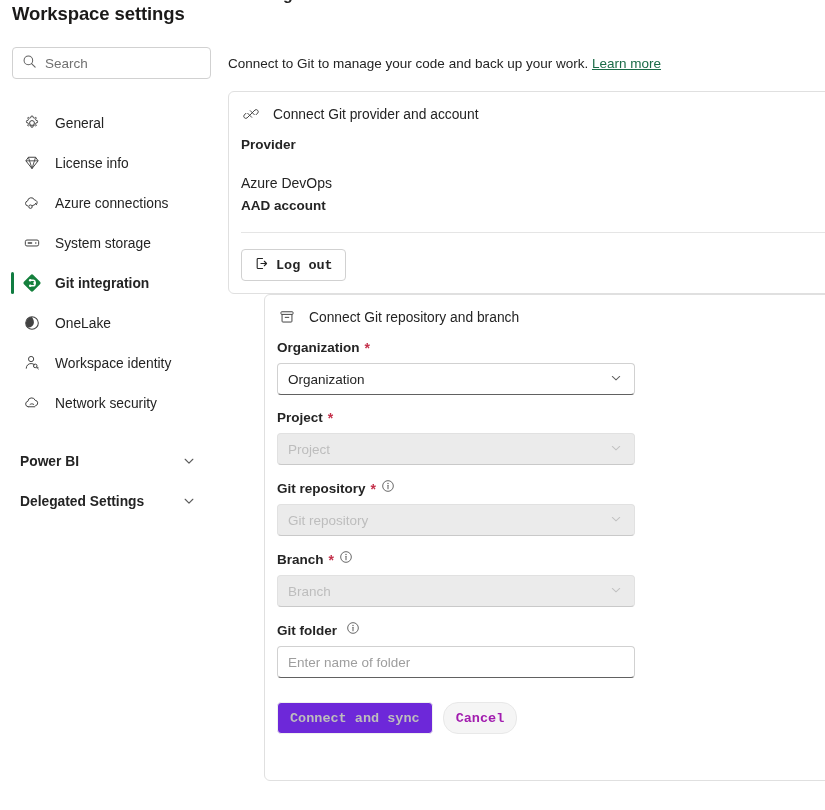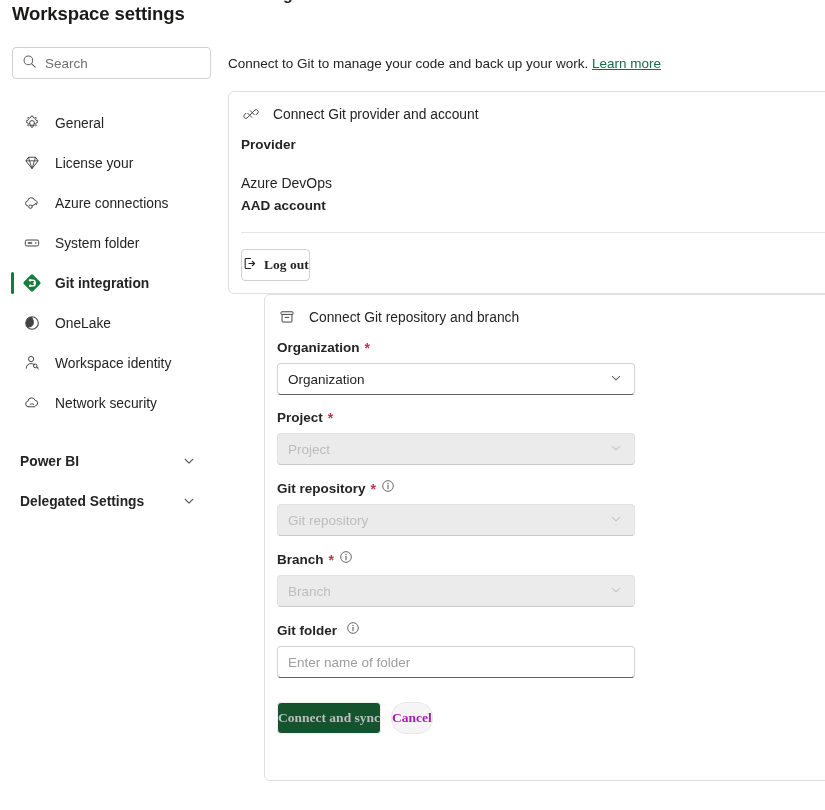--- a/index.html
+++ b/index.html
@@ -189,32 +189,32 @@
     background: #e5e5e5;
     margin: 17px 0 0 0;
   }
 
   .btn {
     display: inline-flex;
     align-items: center;
     justify-content: center;
     gap: 7px;
     height: 32px;
-    padding: 0 0;
+    padding: 0 12px;
     border: 1px solid #d1d1d1;
     border-radius: 4px;
     background: #ffffff;
-    font-family: Liberation Serif, serif;
+    font-family: Liberation Mono, monospace;
     font-size: 13.5px;
     font-weight: bold;
     color: #242424;
     cursor: pointer;
   }
   .btn.disabled {
-    background: #14532d;
+    background: #6d28d9;
     border-color: #f0f0f0;
     color: #bdbdbd;
     cursor: default;
     font-weight: bold;
   }
   .btn.secondary-disabled {
     background: #f5f5f5;
     border-color: #e8e8e8;
     color: #a21caf;
     cursor: default;
@@ -295,21 +295,21 @@
         <span>General</span>
       </div>
 
       <div class="nav-item">
         <span class="nav-ico">
           <svg width="18" height="18" viewBox="0 0 20 20" fill="none">
             <path d="M3.2 7.6L6 3.6h8l2.8 4-6.8 8.6L3.2 7.6z" stroke="#424242" stroke-width="1.1" stroke-linejoin="round"></path>
             <path d="M3.2 7.6h13.6M7.3 7.6L10 16.2l2.7-8.6M6 3.6l1.3 4M14 3.6l-1.3 4" stroke="#424242" stroke-width="1"></path>
           </svg>
         </span>
-        <span>License your</span>
+        <span>License info</span>
       </div>
 
       <div class="nav-item">
         <span class="nav-ico">
           <svg width="18" height="18" viewBox="0 0 20 20" fill="none">
             <path d="M5.3 13.4a2.9 2.9 0 01-.2-5.7 4 4 0 017.7-1 2.9 2.9 0 012.4 4.6" stroke="#424242" stroke-width="1.1" stroke-linecap="round"></path>
             <circle cx="8.3" cy="14.1" r="1.9" stroke="#424242" stroke-width="1.1"></circle>
             <path d="M10.1 13.2l3.3-1.6M13.8 10.4l1.3 1.6" stroke="#424242" stroke-width="1.1" stroke-linecap="round"></path>
           </svg>
         </span>
@@ -317,21 +317,21 @@
       </div>
 
       <div class="nav-item">
         <span class="nav-ico">
           <svg width="18" height="18" viewBox="0 0 20 20" fill="none">
             <rect x="2.6" y="6.7" width="14.8" height="6.6" rx="1.8" stroke="#424242" stroke-width="1.1"></rect>
             <rect x="5.1" y="9.3" width="5.2" height="1.5" rx="0.7" fill="#424242"></rect>
             <circle cx="14.2" cy="10.1" r="0.85" fill="#424242"></circle>
           </svg>
         </span>
-        <span>System folder</span>
+        <span>System storage</span>
       </div>
 
       <div class="nav-item selected">
         <span class="nav-ico">
           <svg width="20" height="20" viewBox="0 0 20 20">
             <rect x="3.4" y="3.4" width="13.2" height="13.2" rx="1.8" transform="rotate(45 10 10)" fill="#15803d"></rect>
             <circle cx="8.2" cy="7.2" r="1.25" fill="#ffffff"></circle>
             <circle cx="8.2" cy="12.8" r="1.25" fill="#ffffff"></circle>
             <path d="M8.2 7.2h2.9a1.9 1.9 0 011.9 1.9v1.8a1.9 1.9 0 01-1.9 1.9H8.2" stroke="#ffffff" stroke-width="1.5" fill="none"></path>
             <circle cx="12.6" cy="10" r="1.3" fill="#ffffff"></circle>

